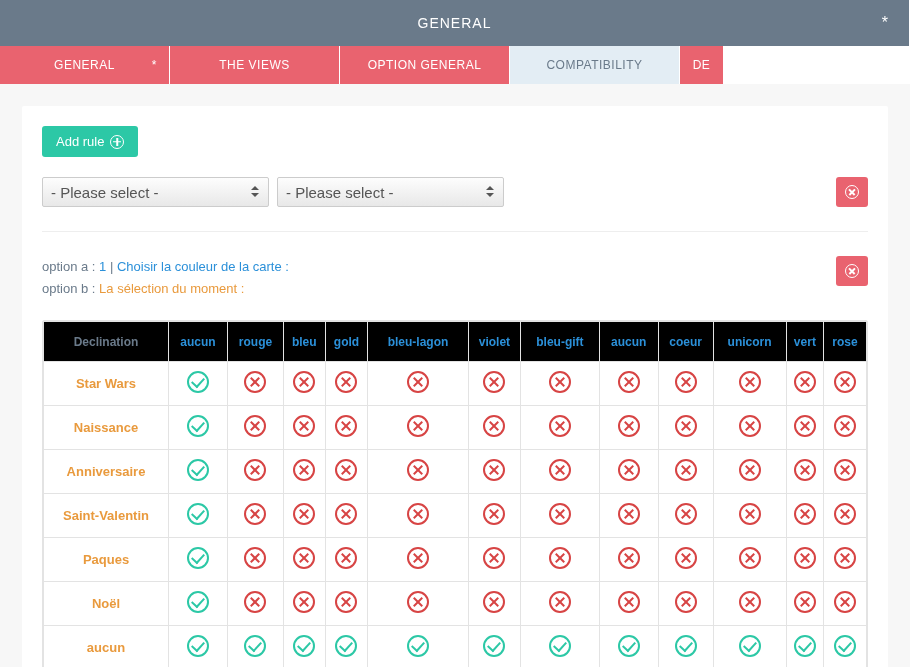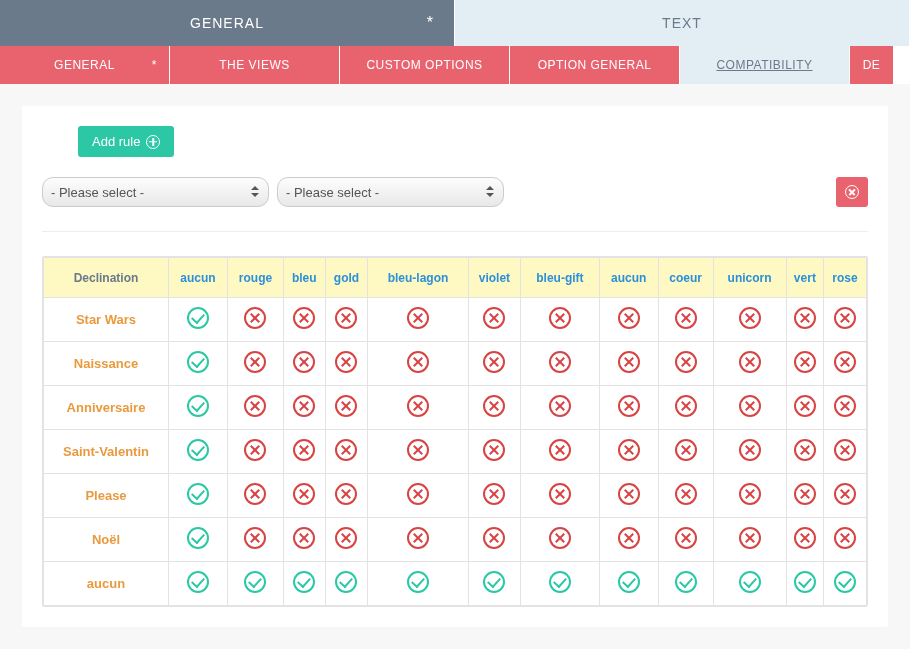--- a/index.html
+++ b/index.html
@@ -3,84 +3,78 @@
 <meta charset="utf-8">
 <style>
 * { box-sizing: border-box; margin: 0; padding: 0; }
 body { font-family: -apple-system, "Helvetica Neue", Arial, sans-serif; font-size: 13px; color: #6a7a8a; background: #fff; width: 910px; }
 .top-tabs { display: flex; height: 46px; }
 .top-tab { flex: 1; display: flex; align-items: center; justify-content: center; font-size: 14px; letter-spacing: 1px; background: #e3edf4; color: #6a7a8a; border-right: 1px solid #fff; cursor: pointer; position: relative; }
 .top-tab.active { background: #6a7a8a; color: #fff; }
 .top-tab .asterisk { position: absolute; right: 20px; font-size: 16px; }
 .sub-tabs { display: flex; height: 38px; }
 .sub-tab { width: 170px; display: flex; align-items: center; justify-content: center; background: #e9636f; color: #fff; font-size: 12px; letter-spacing: 0.5px; border-right: 1px solid #fff; cursor: pointer; position: relative; }
-.sub-tab.active { background: #e3edf4; color: #6a7a8a; text-decoration: underline; }
+.sub-tab.active { background: #e3edf4; color: #6a7a8a; }
 .sub-tab.last { width: auto; flex: 0 0 44px; justify-content: center; }
 .sub-tab .asterisk { position: absolute; right: 12px; }
 .content { background: #f7f7f7; padding: 22px; }
 .panel { background: #fff; border-radius: 2px; padding: 20px; }
-.add-rule { background: #2cc8a6; color: #fff; border: none; border-radius: 3px; padding: 8px 14px; font-size: 13px; cursor: pointer; display: inline-flex; align-items: center; gap: 6px; margin-left: 36px; }
+.add-rule { background: #2cc8a6; color: #fff; border: none; border-radius: 3px; padding: 8px 14px; font-size: 13px; cursor: pointer; display: inline-flex; align-items: center; gap: 6px; }
 .add-rule .plus { display: inline-block; width: 14px; height: 14px; border: 1.5px solid #fff; border-radius: 50%; position: relative; }
 .add-rule .plus::before, .add-rule .plus::after { content: ""; position: absolute; background: #fff; }
 .add-rule .plus::before { left: 50%; top: 2px; bottom: 2px; width: 1.5px; transform: translateX(-50%); }
 .add-rule .plus::after { top: 50%; left: 2px; right: 2px; height: 1.5px; transform: translateY(-50%); }
 .select-row { display: flex; gap: 8px; margin-top: 20px; align-items: center; }
 .sel { position: relative; width: 227px; }
-.sel select { width: 100%; height: 30px; padding: 4px 8px; border: 1px solid #ccc; border-radius: 11px; background: linear-gradient(#fdfdfd,#e8e8e8); font-size: 13px; color: #555; -webkit-appearance: none; appearance: none; }
+.sel select { width: 100%; height: 30px; padding: 4px 8px; border: 1px solid #ccc; border-radius: 2px; background: linear-gradient(#fdfdfd,#e8e8e8); font-size: 15px; color: #555; -webkit-appearance: none; appearance: none; }
 .sel::after { content: ""; position: absolute; right: 10px; top: 9px; width: 0; height: 0; border-left: 4px solid transparent; border-right: 4px solid transparent; border-bottom: 4px solid #555; }
 .sel::before { content: ""; position: absolute; right: 10px; top: 16px; width: 0; height: 0; border-left: 4px solid transparent; border-right: 4px solid transparent; border-top: 4px solid #555; }
 .spacer { flex: 1; }
 .del-btn { width: 32px; height: 30px; background: #e9636f; border: none; border-radius: 3px; cursor: pointer; display: flex; align-items: center; justify-content: center; }
 .del-btn .x { width: 14px; height: 14px; border: 1.5px solid #fff; border-radius: 50%; position: relative; }
 .del-btn .x::before, .del-btn .x::after { content: ""; position: absolute; background: #fff; width: 8px; height: 1.5px; top: 50%; left: 50%; }
 .del-btn .x::before { transform: translate(-50%,-50%) rotate(45deg); }
 .del-btn .x::after { transform: translate(-50%,-50%) rotate(-45deg); }
 .hr { border: none; border-top: 1px solid #eee; margin: 24px 0; }
 .opt-block { display: flex; align-items: flex-start; }
 .opt-lines { flex: 1; font-size: 13px; line-height: 1.7; }
 .opt-lines .num { color: #2b90d9; }
 .opt-lines .link { color: #2b90d9; }
 .opt-lines .orange { color: #e99a3d; }
 .grid { margin-top: 20px; border: 1px solid #e3e3e3; border-radius: 2px; overflow: hidden; }
 .grid table { border-collapse: collapse; width: 100%; }
 .grid th, .grid td { border: 1px solid #e3e3e3; text-align: center; vertical-align: middle; padding: 0; font-weight: 600; }
-.grid th { background: #fef9c3; height: 40px; font-size: 12px; color: #6a7a8a; }
+.grid th { background: #000000; height: 40px; font-size: 12px; color: #6a7a8a; }
 .grid th.col { color: #2b90d9; cursor: pointer; }
 .grid td.rowhead { color: #e99a3d; font-size: 13px; padding-left: 12px; padding-right: 12px; }
 .grid td.cell { height: 44px; cursor: pointer; }
 .ic { display: inline-block; width: 22px; height: 22px; border-radius: 50%; position: relative; }
 .ic.ok { border: 2px solid #2cc8a6; }
 .ic.ok::after { content: ""; position: absolute; left: 5px; top: 2px; width: 6px; height: 10px; border-right: 2px solid #2cc8a6; border-bottom: 2px solid #2cc8a6; transform: rotate(42deg); }
 .ic.no { border: 2px solid #d74444; }
 .ic.no::before, .ic.no::after { content: ""; position: absolute; background: #d74444; width: 12px; height: 2px; top: 50%; left: 50%; }
 .ic.no::before { transform: translate(-50%,-50%) rotate(45deg); }
 .ic.no::after { transform: translate(-50%,-50%) rotate(-45deg); }
 </style>
 </head>
 <body>
 
 <div class="top-tabs" id="top-tabs">
     <div class="top-tab active">
       <span>GENERAL</span>
       <span class="asterisk">*</span>
     </div>
-    <div class="top-tab">
-      <span>TEXT</span>
-    </div>
   </div>
 <div class="sub-tabs" id="sub-tabs">
     <div class="sub-tab">
       <span>GENERAL</span>
       <span class="asterisk">*</span>
     </div>
     <div class="sub-tab">
       <span>THE VIEWS</span>
-    </div>
-    <div class="sub-tab">
-      <span>CUSTOM OPTIONS</span>
     </div>
     <div class="sub-tab">
       <span>OPTION GENERAL</span>
     </div>
     <div class="sub-tab active">
       <span>COMPATIBILITY</span>
     </div>
     <div class="sub-tab last">
       <span>DE</span>
     </div>
@@ -106,20 +100,33 @@
         </select>
       </div>
       <div class="spacer"></div>
       <button class="del-btn">
         <span class="x"></span>
       </button>
     </div>
 
     <hr class="hr">
 
+    <div class="opt-block">
+      <div class="opt-lines">
+        <div>
+          <span>option a : </span><span class="num">1</span><span> | </span><span class="link">Choisir la couleur de la carte :</span>
+        </div>
+        <div>
+          <span>option b : </span><span class="orange">La sélection du moment :</span>
+        </div>
+      </div>
+      <button class="del-btn">
+        <span class="x"></span>
+      </button>
+    </div>
 
     <div class="grid">
       <table id="grid-table">
           <thead>
             <tr>
               <th style="width: 125px;">Declination</th>
               <th class="col">aucun</th>
               <th class="col">rouge</th>
               <th class="col">bleu</th>
               <th class="col">gold</th>
@@ -188,21 +195,21 @@
               <td class="cell"><span class="ic no"></span></td>
               <td class="cell"><span class="ic no"></span></td>
               <td class="cell"><span class="ic no"></span></td>
               <td class="cell"><span class="ic no"></span></td>
               <td class="cell"><span class="ic no"></span></td>
               <td class="cell"><span class="ic no"></span></td>
               <td class="cell"><span class="ic no"></span></td>
               <td class="cell"><span class="ic no"></span></td>
             </tr>
             <tr>
-              <td class="rowhead">Please</td>
+              <td class="rowhead">Paques</td>
               <td class="cell"><span class="ic ok"></span></td>
               <td class="cell"><span class="ic no"></span></td>
               <td class="cell"><span class="ic no"></span></td>
               <td class="cell"><span class="ic no"></span></td>
               <td class="cell"><span class="ic no"></span></td>
               <td class="cell"><span class="ic no"></span></td>
               <td class="cell"><span class="ic no"></span></td>
               <td class="cell"><span class="ic no"></span></td>
               <td class="cell"><span class="ic no"></span></td>
               <td class="cell"><span class="ic no"></span></td>

